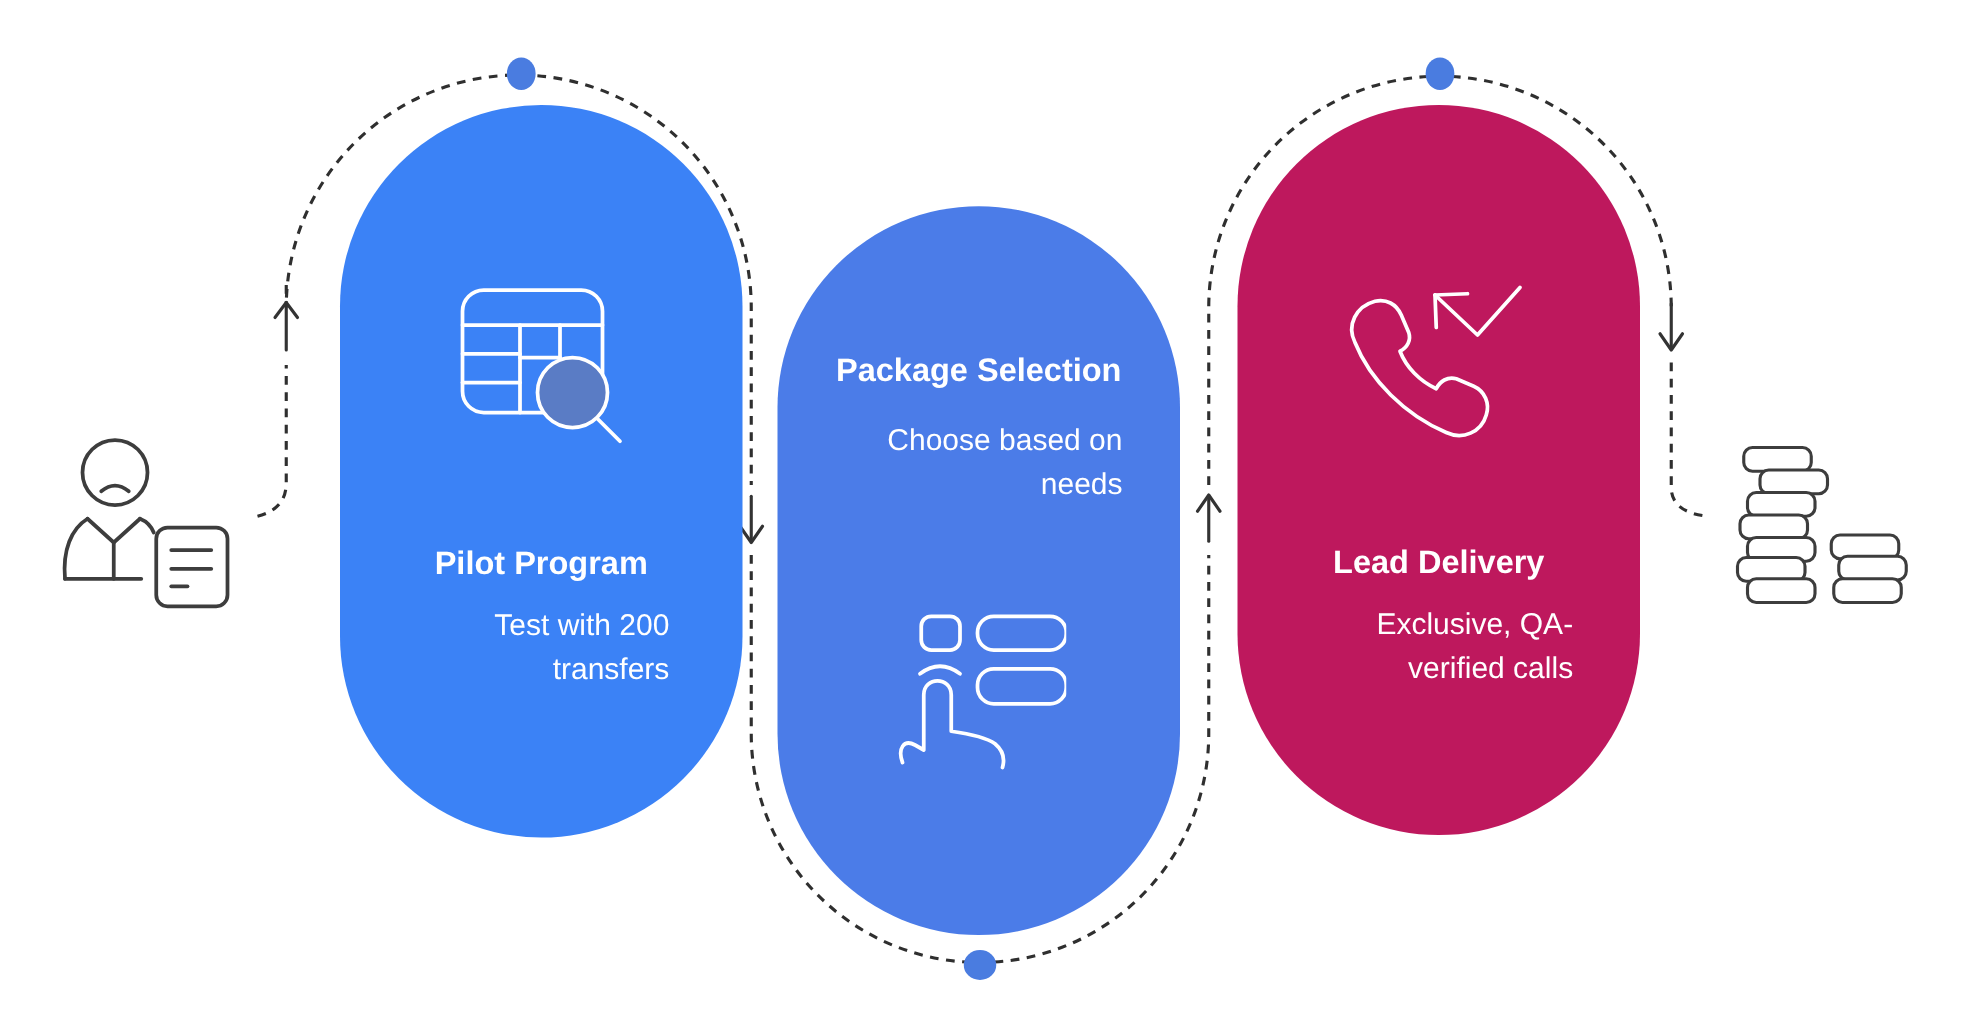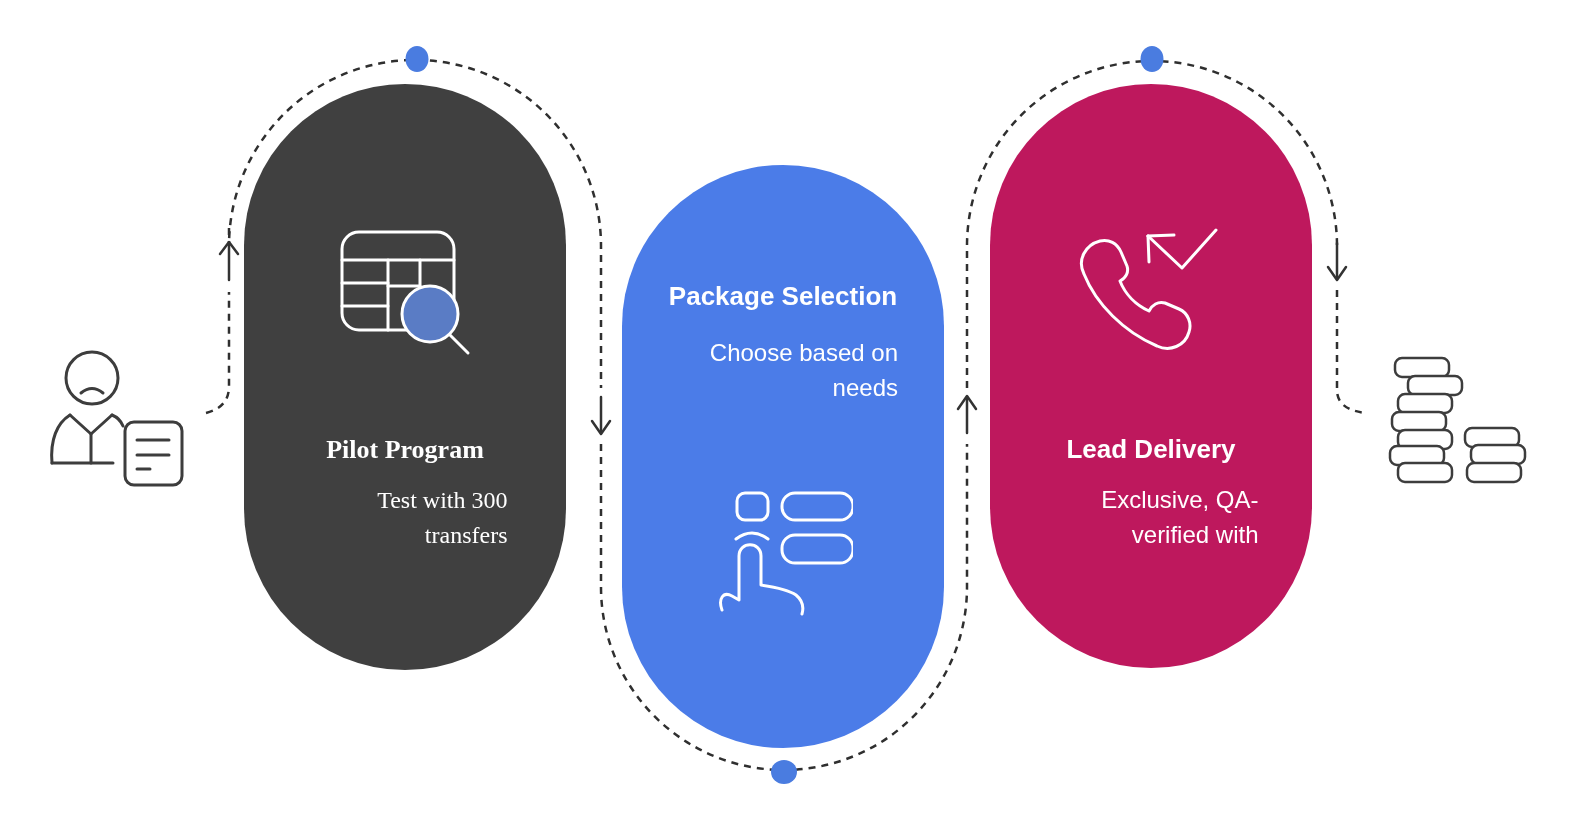--- a/index.html
+++ b/index.html
@@ -14,21 +14,21 @@
   .underlay{position:absolute;left:0;top:0;}
   .pill{
     position:absolute;
     width:322px;
     display:flex;
     flex-direction:column;
     align-items:center;
     color:#ffffff;
     text-align:right;
   }
-  .pill-1{left:244px;top:84px;height:586px;background:#404040;border-radius:161px;font-family:Liberation Serif, serif;}
+  .pill-1{left:272px;top:84px;height:586px;background:#3b82f6;border-radius:161px;}
   .pill-2{left:622px;top:165px;height:583px;background:#4b7ce8;border-radius:161px;}
   .pill-3{left:990px;top:84px;height:584px;background:#be185d;border-radius:161px;}
   .step-title{
     font-size:26px;font-weight:700;line-height:34px;white-space:nowrap;
   }
   .step-subtitle{
     font-size:24px;font-weight:400;line-height:35px;
   }
   .pill-1 .step-icon{margin-top:142px;}
   .pill-1 .step-title{margin-top:72px;}
@@ -116,21 +116,21 @@
         <path d="M 50,34 L 50,104"></path>
         <path d="M 4,57 L 50,57"></path>
         <path d="M 4,80 L 50,80"></path>
         <path d="M 82,34 L 82,60"></path>
         <path d="M 50,60 L 82,60"></path>
         <circle cx="92" cy="88" r="28" fill="#5a7cc5"></circle>
         <path d="M 112,109 L 130,127"></path>
       </g>
     </svg>
     <div class="step-title">Pilot Program</div>
-    <div class="step-subtitle">Test with 300 transfers</div>
+    <div class="step-subtitle">Test with 200 transfers</div>
   </div>
 
   <div class="pill pill-2">
     <div class="step-title">Package Selection</div>
     <div class="step-subtitle">Choose based on needs</div>
     <svg class="step-icon" width="140" height="140" viewBox="0 0 140 140">
       <g stroke="#ffffff" stroke-width="3" fill="none" stroke-linecap="round" stroke-linejoin="round">
         <rect x="24" y="10" width="31" height="27" rx="8"></rect>
         <rect x="69" y="10" width="71" height="27" rx="13"></rect>
         <path d="M 23,56 Q 39,44 55,56"></path>
@@ -143,16 +143,16 @@
   <div class="pill pill-3">
     <svg class="step-icon" width="150" height="140" viewBox="0 0 150 140">
       <g stroke="#ffffff" stroke-width="3" fill="none" stroke-linecap="round" stroke-linejoin="round">
         <path d="M 8,50 C 1,36 9,21 24,17 C 33,15 41,19 45,28 L 51,42 C 53,48 50,54 44,57 C 49,70 60,81 73,87 C 76,81 82,77 89,79 L 103,85 C 112,89 116,99 113,108 C 109,122 94,128 81,122 C 48,108 20,80 8,50 Z"></path>
         <path d="M 72,12 L 106,44 L 140,6"></path>
         <path d="M 72,12 L 98,11"></path>
         <path d="M 72,12 L 73,38"></path>
       </g>
     </svg>
     <div class="step-title">Lead Delivery</div>
-    <div class="step-subtitle">Exclusive, QA-verified with</div>
+    <div class="step-subtitle">Exclusive, QA-verified calls</div>
   </div>
 
 </div>
 
 </body></html>

